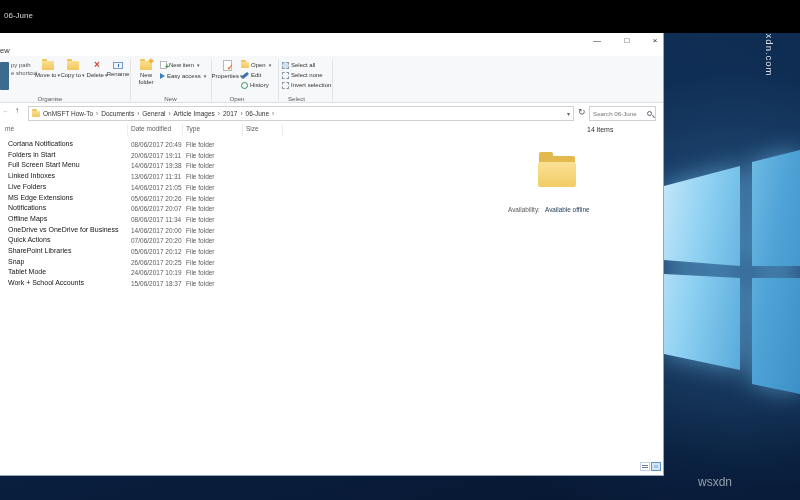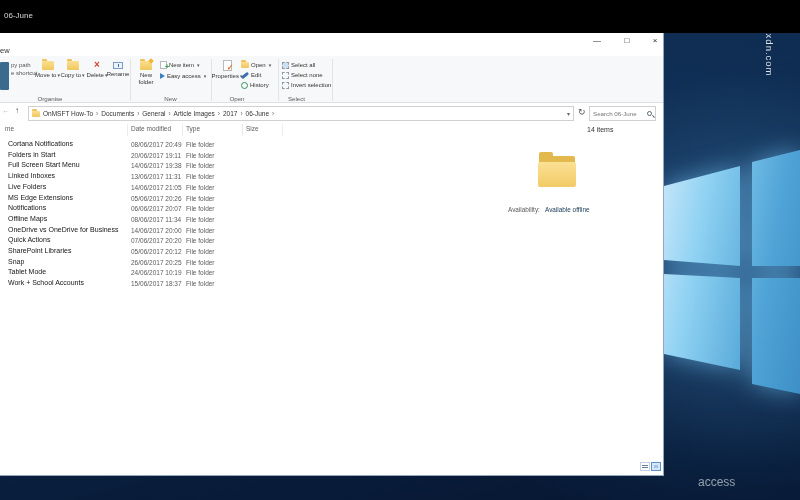--- a/index.html
+++ b/index.html
@@ -101,21 +101,21 @@
 
 <div class="screen">
 
   <div class="win-logo">
     <div class="pane tl"></div>
     <div class="pane tr"></div>
     <div class="pane bl"></div>
     <div class="pane br"></div>
   </div>
   <div class="wm-side">wsxdn.com</div>
-  <div class="wm-bottom">access</div>
+  <div class="wm-bottom">wsxdn</div>
 
   <div class="topbar">
     <span class="topbar-title">06-June</span>
   </div>
 
   <div class="window">
 
     <span class="wc" style="left:586px;"><span>—</span></span>
     <span class="wc" style="left:616px;"><span>□</span></span>
     <span class="wc" style="left:644px;"><span>×</span></span>

